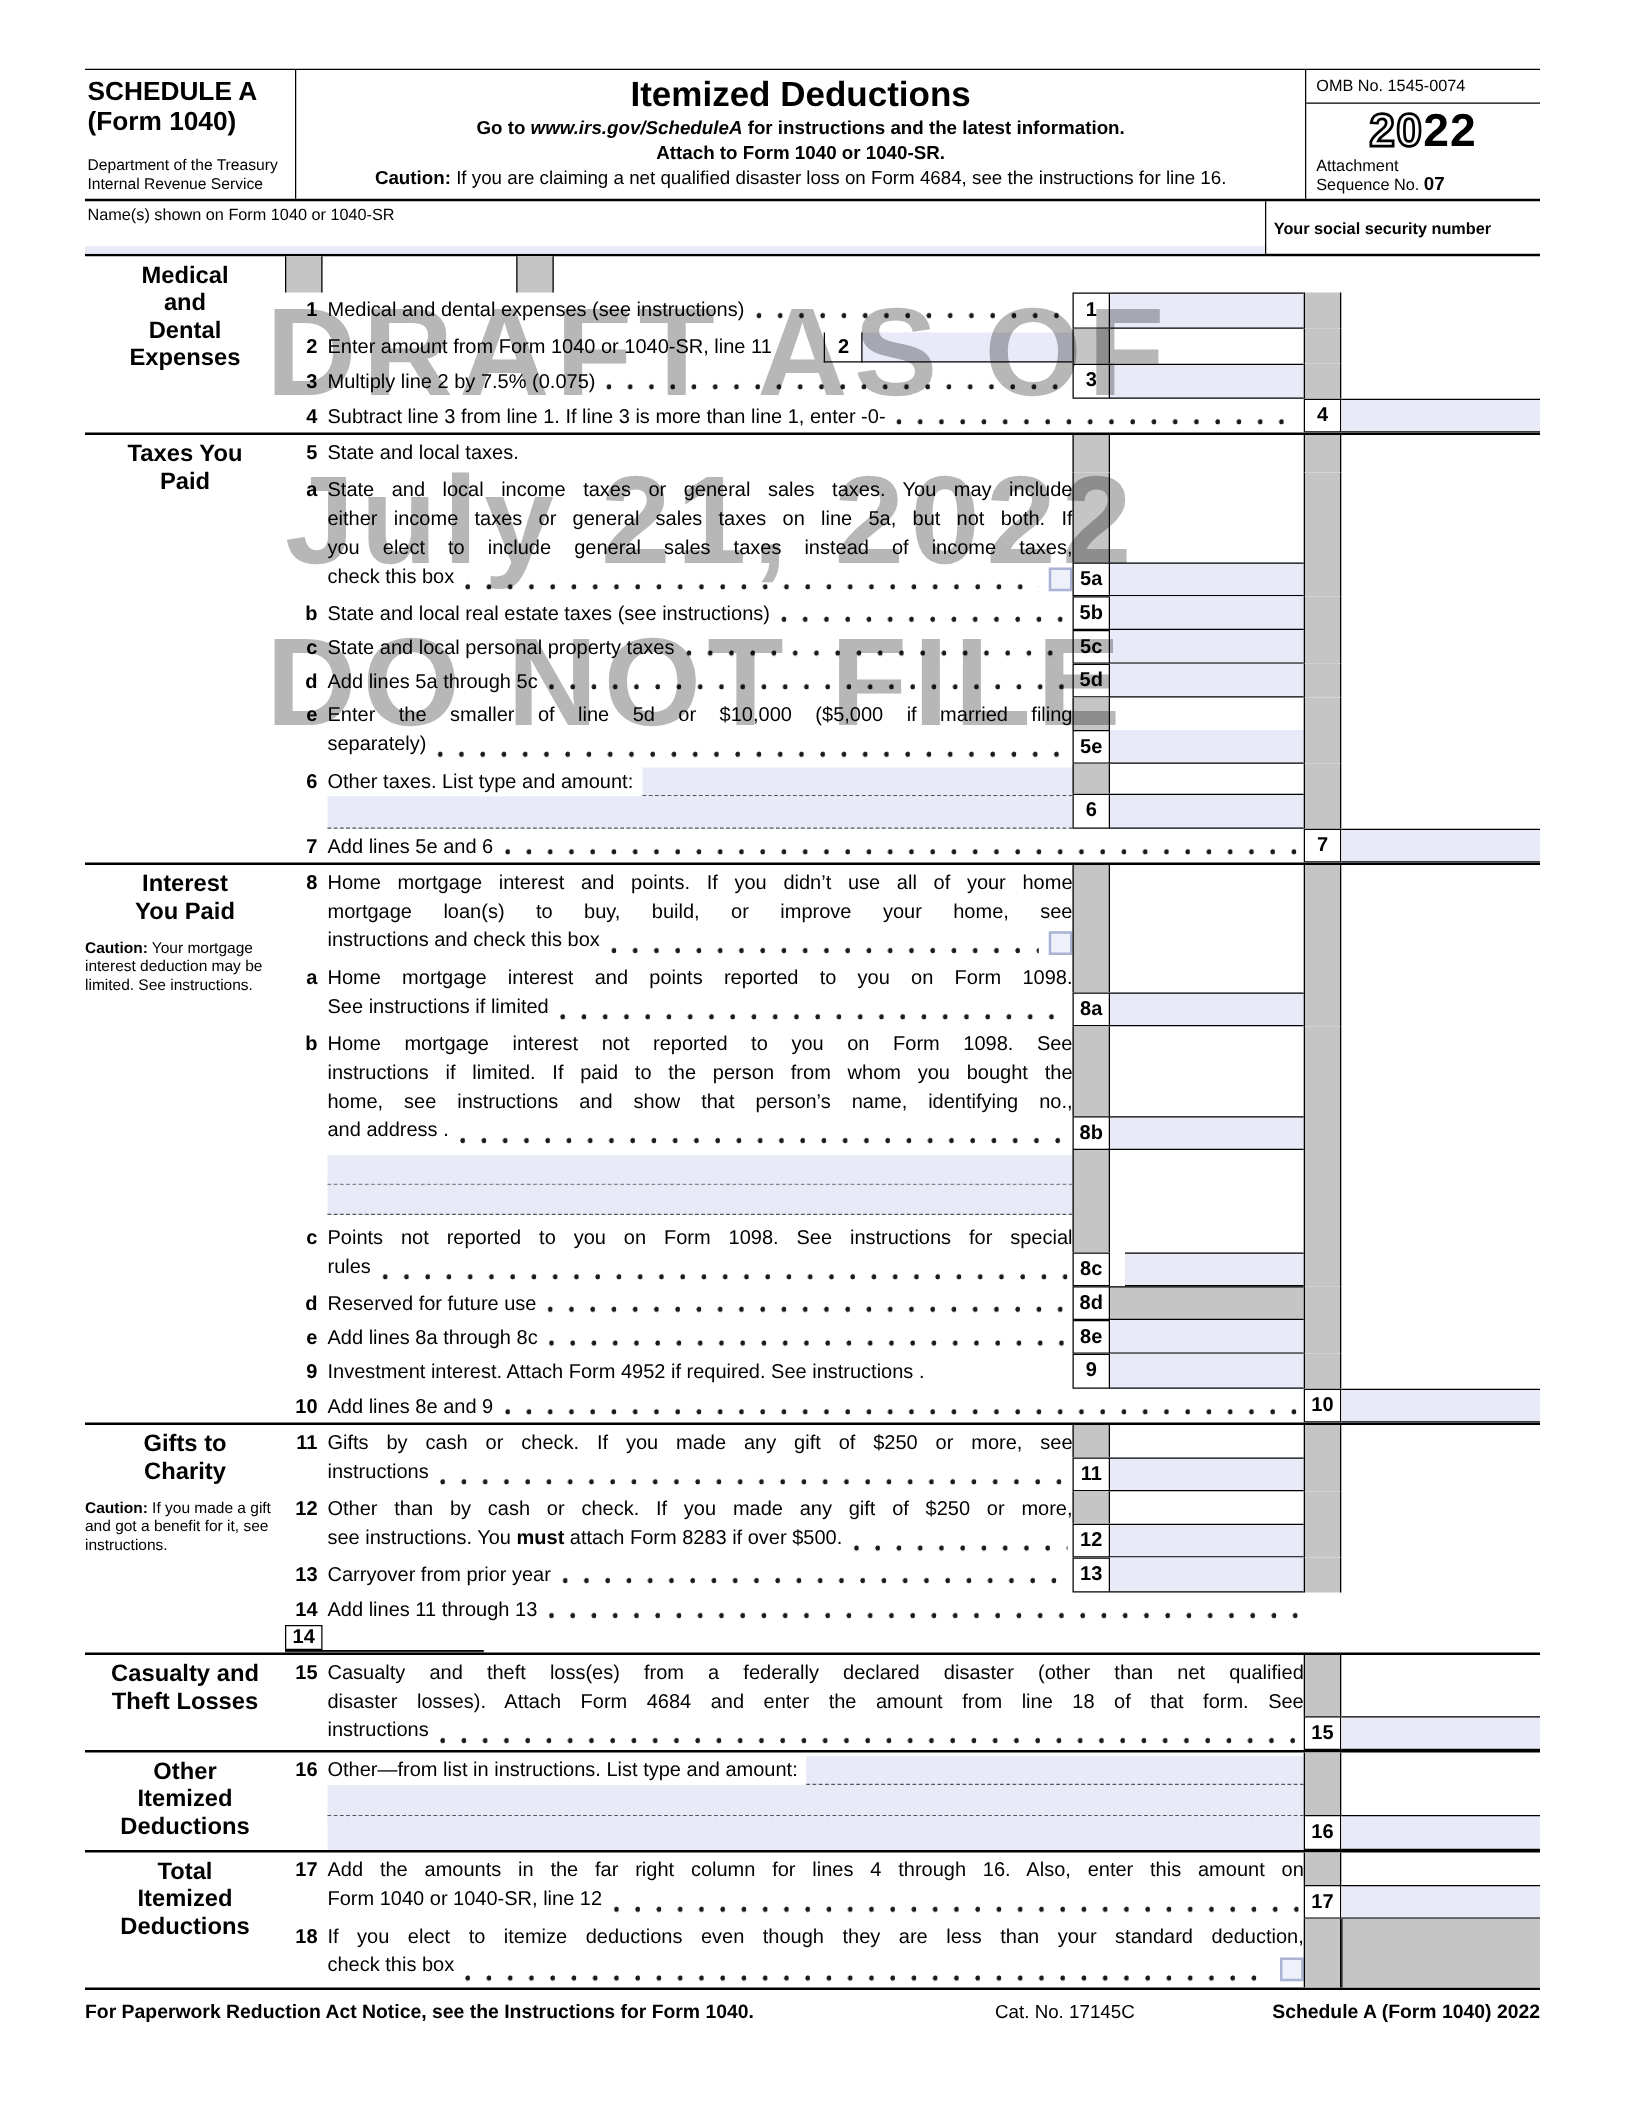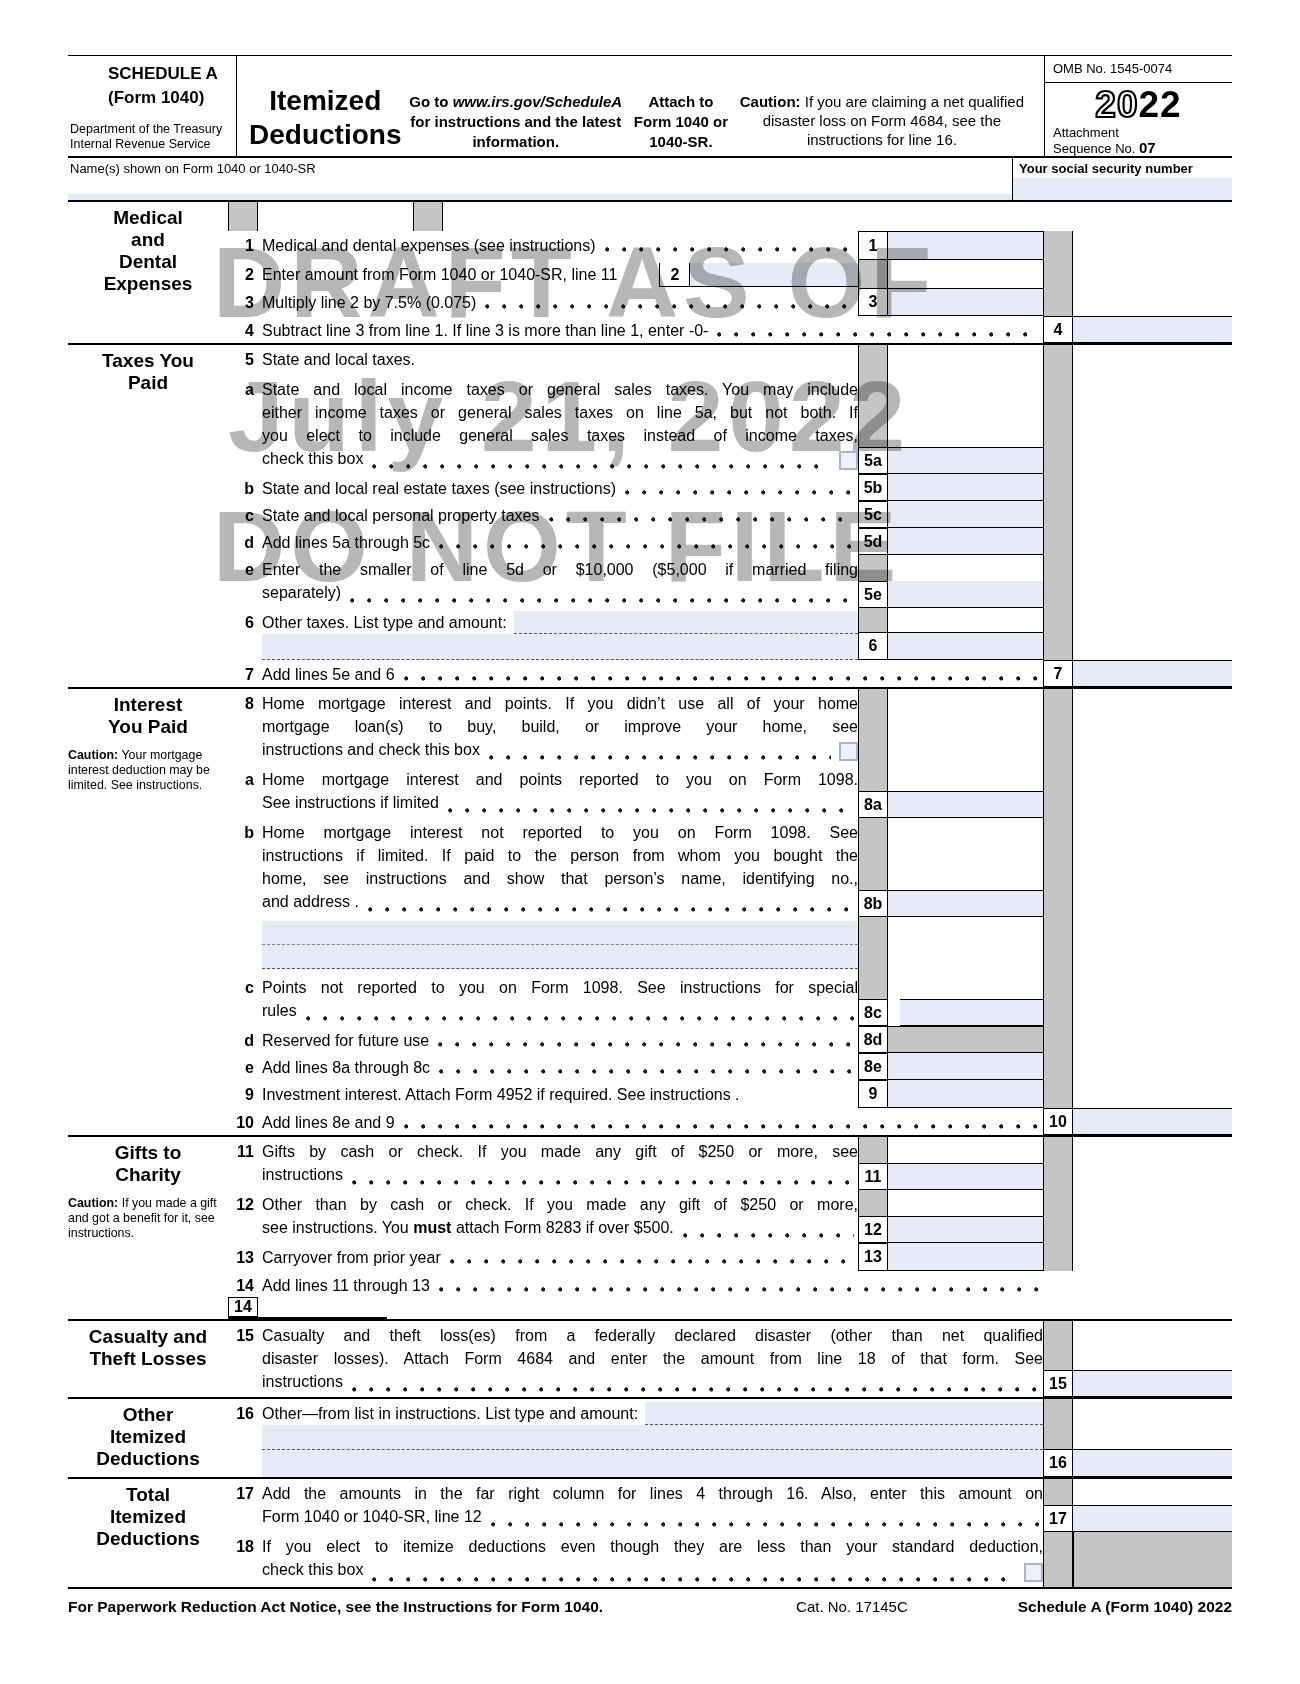--- a/index.html
+++ b/index.html
@@ -5,40 +5,40 @@
   * { margin:0; padding:0; box-sizing:border-box; }
   body { background:#fff; }
   .page { position:relative; width:1300px; height:1684px; background:#fff;
           font-family:"Liberation Sans", sans-serif; color:#000; overflow:hidden; }
   .content { position:absolute; left:68px; top:55px; width:1164px; }
 
   
   .hdr { display:flex; border-top:1.7px solid #000; border-bottom:2.6px solid #000; }
   .hdr-left { width:169px; border-right:1.7px solid #000; padding:6px 6px 4px 2px;
               display:flex; flex-direction:column; }
-  .schedA { font-size:17px; font-weight:bold; line-height:24px;margin-left:38px; }
+  .schedA { font-size:21px; font-weight:bold; line-height:24px; }
   .dept { font-size:12.5px; line-height:15px; margin-top:auto; }
   .dept2 { font-size:12.5px; line-height:15px; }
   .hdr-center { flex:1; text-align:center; padding:3px 12px 4px 12px;
-                display:flex; flex-direction:row;align-items:flex-end; }
+                display:flex; flex-direction:column; }
   .title { font-size:28px; font-weight:bold; line-height:34px; }
   .sub { font-size:15px; font-weight:bold; line-height:20px; }
   .sub i { font-style:italic; }
   .sub3 { font-size:15px; line-height:19px; margin-top:auto; padding-bottom:3px; }
   .hdr-right { width:188px; border-left:1.7px solid #000; display:flex; flex-direction:column; }
   .omb { font-size:13px; padding:5px 4px 6px 8px; border-bottom:1.7px solid #000; }
   .year { font-size:37px; font-weight:bold; text-align:center; line-height:40px; padding-top:2px; letter-spacing:1px;}
   .y-out { color:#fff; -webkit-text-stroke:2.2px #000; }
   .att { font-size:13px; line-height:15px; padding-left:8px; }
   .att b { font-size:15px; }
 
   
   .namerow { display:flex; height:44px; border-bottom:2.6px solid #000; }
   .ncell { width:944px; display:flex; flex-direction:column;gap:16px; }
-  .scell { width:220px; border-left:1.7px solid #000; display:flex; flex-direction:column; }
+  .scell { width:220px; border-left:1.7px solid #000; display:flex; flex-direction:row;align-items:center; }
   .nlabel { font-size:13px; padding:3px 0 2px 2px; }
   .slabel { font-size:13px; font-weight:bold; padding:3px 0 2px 6px; }
   .ninput { flex:1; background:#e8ebf7; }
 
   
   .sec { display:flex; border-bottom:2.6px solid #000; }
   .sa { width:160px; padding-top:5px; }
   .salabel { font-size:19px; font-weight:bold; line-height:22px;text-align:center; }
   .sacaution { font-size:12.4px; line-height:15px; margin-top:10px; width:152px; }
   .sbody { width:1004px; display:flex; flex-direction:column; }

